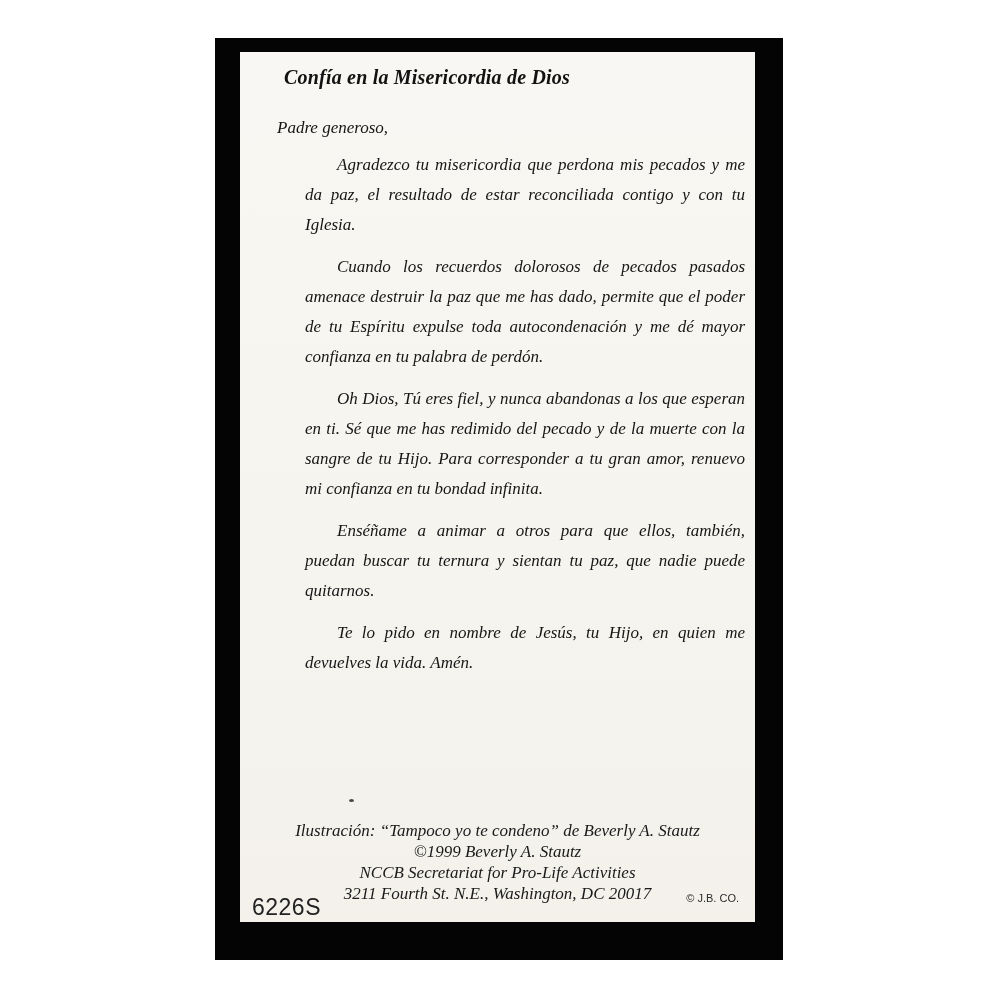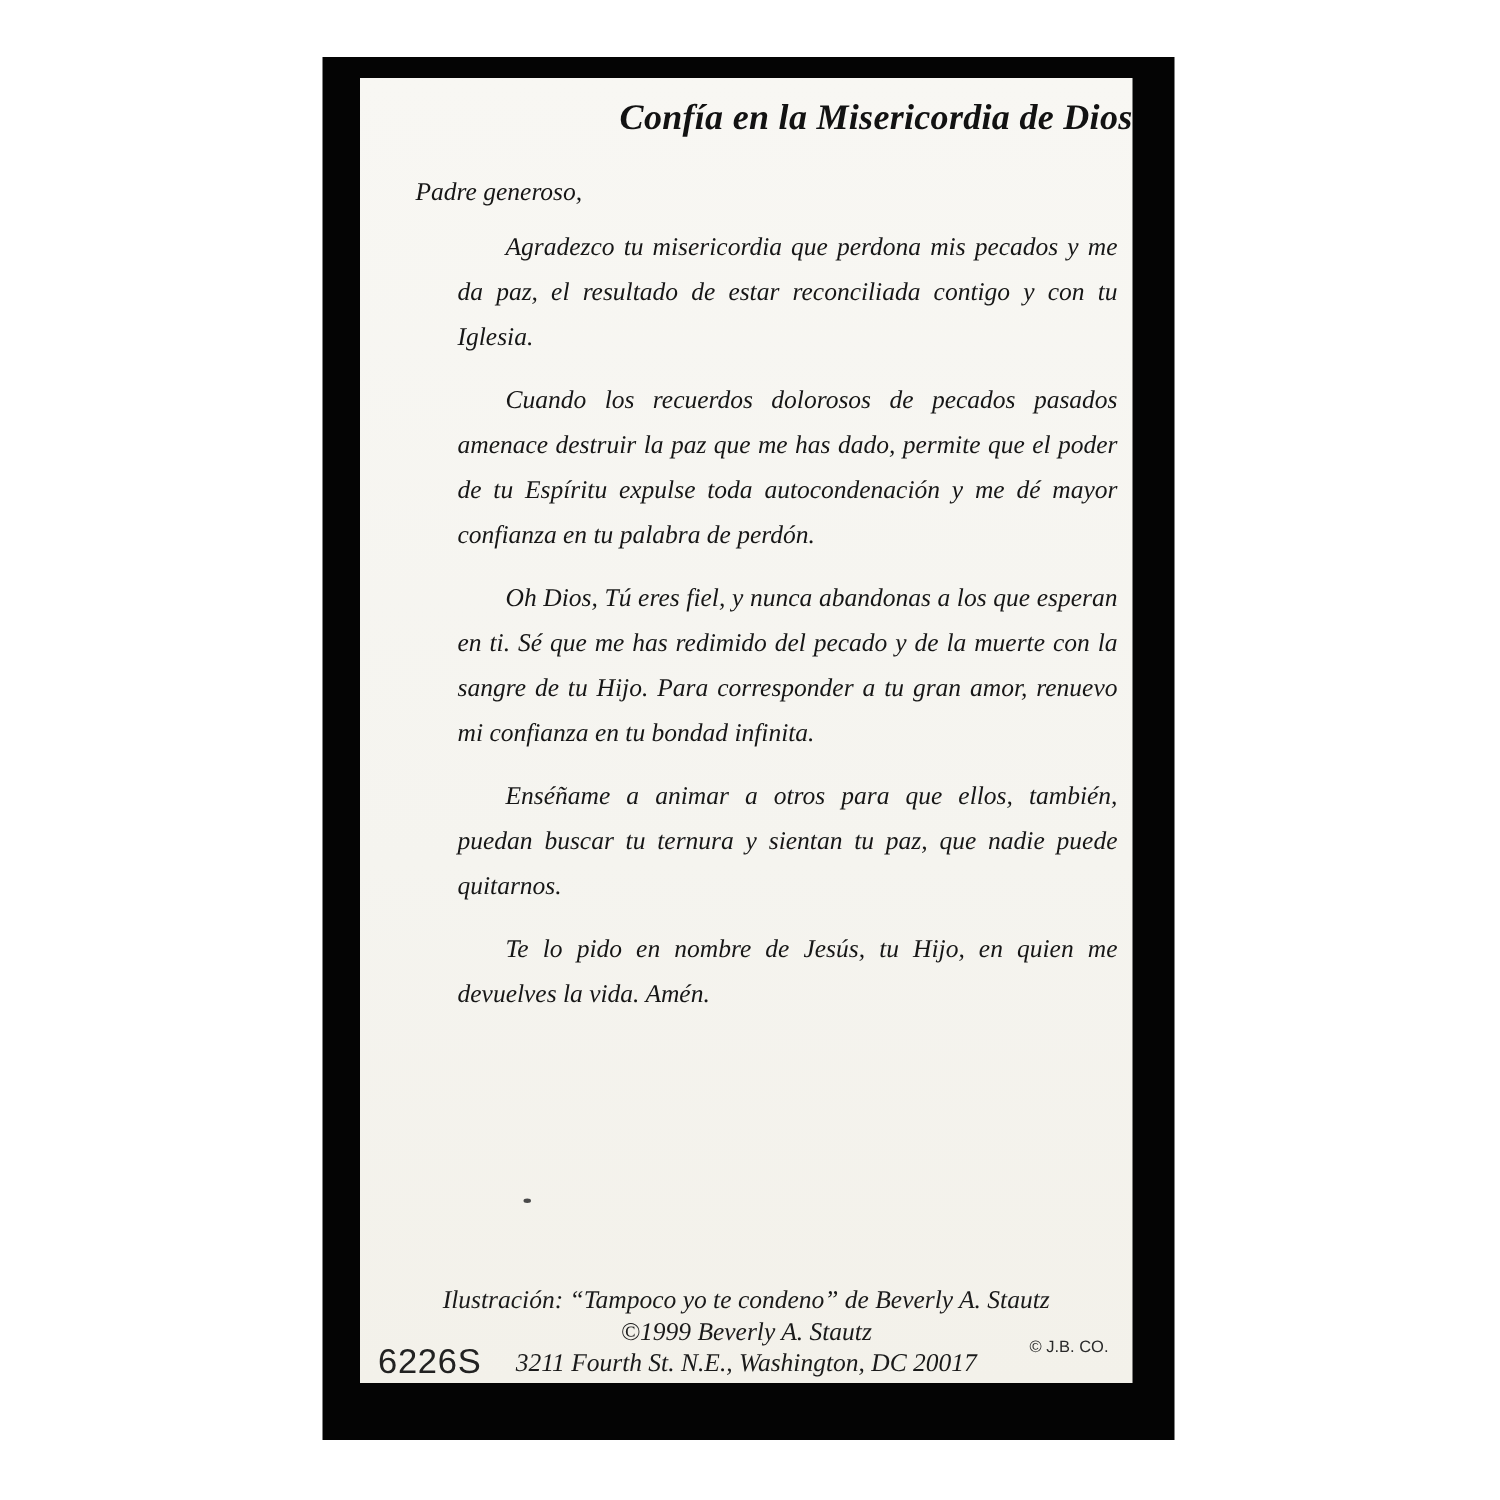--- a/index.html
+++ b/index.html
@@ -27,26 +27,27 @@
     height: 870px;
     background: linear-gradient(180deg, #f8f7f3 0%, #f5f4ef 60%, #f3f1ea 100%);
     color: #141414;
   }
   .card-title {
     position: absolute;
     top: 14px;
     left: 0;
     width: 100%;
     margin: 0;
-    text-align: right;
-    font-size: 24px;
+    text-align: left;
+    font-size: 20px;
     font-weight: bold;
     font-style: italic;
     letter-spacing: 0.2px;
     color: #121212;
+    padding-left: 44px;
   }
   .prayer-body {
     position: absolute;
     top: 61px;
     left: 37px;
     width: 468px;
     font-size: 17px;
     font-style: italic;
     line-height: 30px;
     color: #161616;
@@ -75,21 +76,20 @@
   .credits {
     position: absolute;
     top: 768px;
     left: 0;
     width: 100%;
     text-align: center;
     font-size: 17px;
     font-style: italic;
     line-height: 21px;
     color: #1a1a1a;
-    margin-top: 36px;
   }
   .credits p { margin: 0; }
   .item-number {
     position: absolute;
     left: 12px;
     top: 842px;
     font-family: "Liberation Sans", "DejaVu Sans", sans-serif;
     font-size: 23px;
     letter-spacing: 0.5px;
     color: #222222;
@@ -118,20 +118,21 @@
       <p class="indent">Oh Dios, Tú eres fiel, y nunca abandonas a los que esperan en ti. Sé que me has redimido del pecado y de la muerte con la sangre de tu Hijo. Para corresponder a tu gran amor, renuevo mi confianza en tu bondad infinita.</p>
       <p class="indent">Enséñame a animar a otros para que ellos, también, puedan buscar tu ternura y sientan tu paz, que nadie puede quitarnos.</p>
       <p class="indent">Te lo pido en nombre de Jesús, tu Hijo, en quien me devuelves la vida. Amén.</p>
     </div>
 
     <div class="stray-dot"></div>
 
     <div class="credits">
       <p>Ilustración: “Tampoco yo te condeno” de Beverly A. Stautz</p>
       <p>©1999 Beverly A. Stautz</p>
+      <p>NCCB Secretariat for Pro-Life Activities</p>
       <p>3211 Fourth St. N.E., Washington, DC 20017</p>
     </div>
 
     <div class="item-number">6226S</div>
 
     <div class="publisher-mark">© J.B. CO.</div>
 
   </div>
 </div>
 

